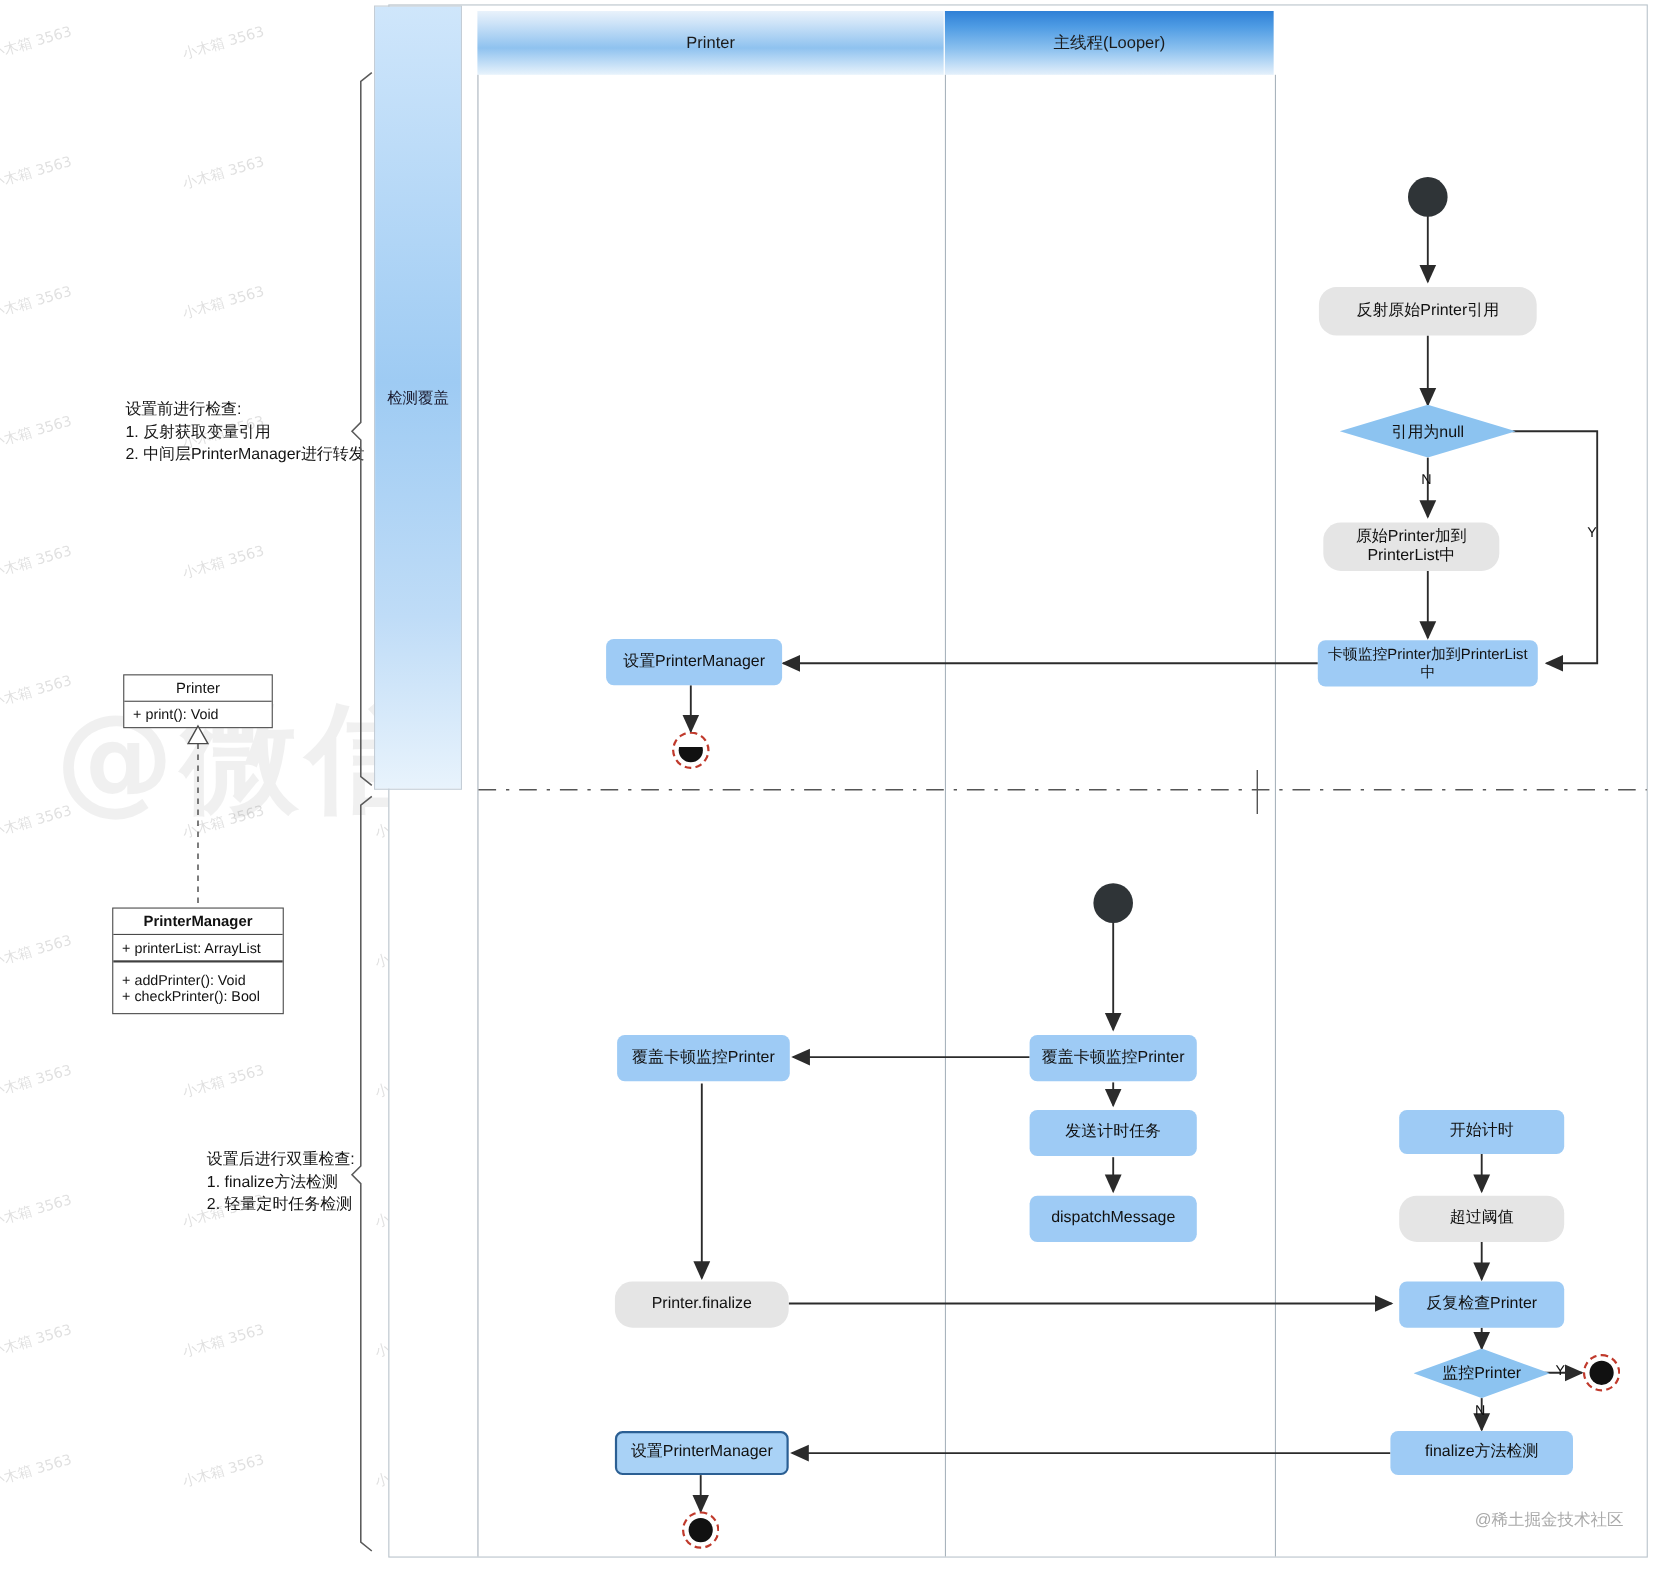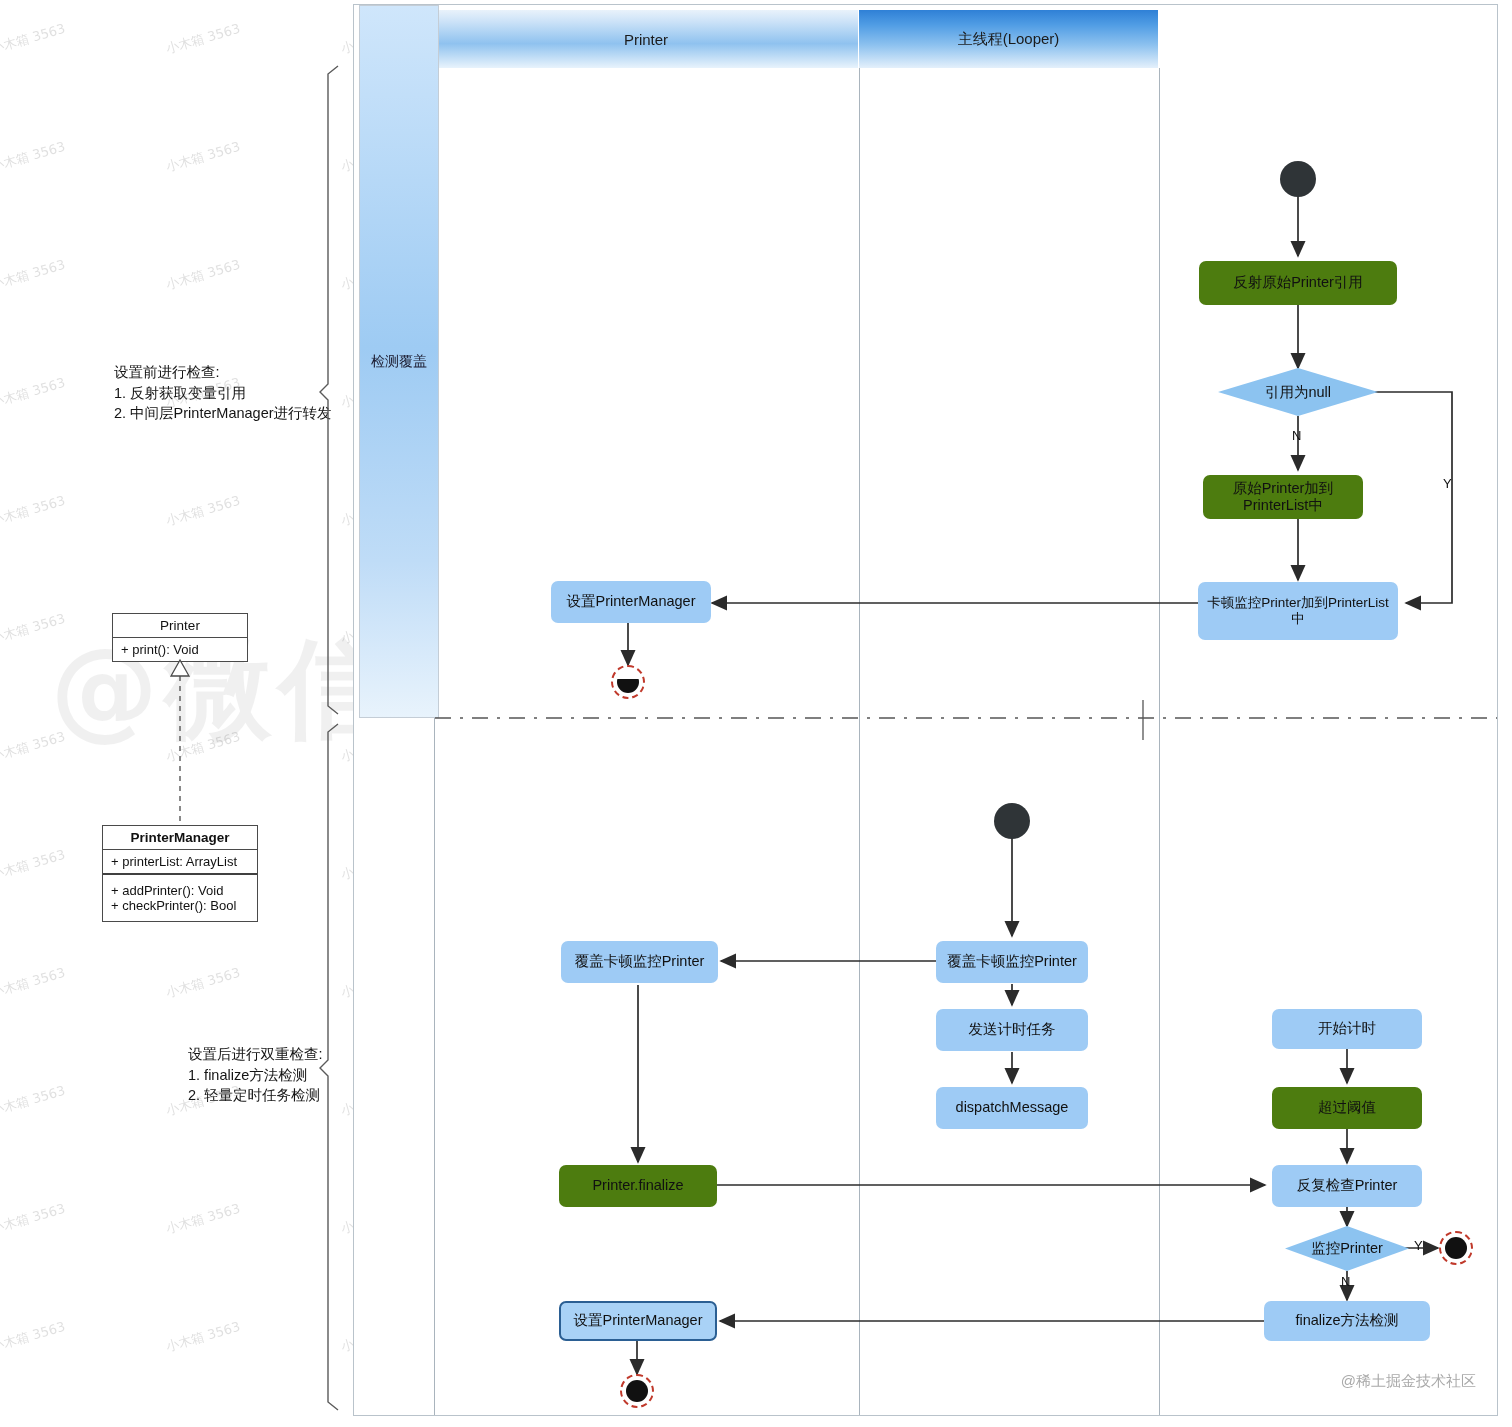--- a/index.html
+++ b/index.html
@@ -39,35 +39,35 @@
     display:flex;align-items:center;justify-content:center;
     font-size:15px;color:#1b1b1b;border-right:1px solid #ffffff;
   }
   .lane-body{
     position:absolute;top:63px;bottom:0;box-sizing:border-box;
     border-left:1px solid #a9b4bd;
   }
 
   
   .phase-col{
-    position:absolute;left:359px;width:80px;
+    position:absolute;left:340px;width:80px;
     box-sizing:border-box;border:1px solid #c4cdd6;
     display:flex;align-items:center;justify-content:center;
     font-size:14px;color:#1a1a2e;line-height:1.35;
   }
 
   
   .node{
     position:absolute;box-sizing:border-box;
     border-radius:7px;display:flex;align-items:center;justify-content:center;
     font-size:14.5px;color:#111;text-align:center;line-height:1.2;
     padding:0 8px;
   }
   .n-blue{background:#9ecbf5;}
-  .n-green{background:#4d7c0f;}
+  .n-green{background:#e5e5e5;border-radius:16px;}
   .n-blue.sel{background:#a9d2f6;border:2px solid #2b5f93;}
 
   .diamond{
     position:absolute;display:flex;align-items:center;justify-content:center;
     font-size:14.5px;color:#111;
   }
   .diamond .dshape{
     position:absolute;left:0;top:0;width:100%;height:100%;
     background:#8cc3f0;
     clip-path:polygon(50% 0,100% 50%,50% 100%,0 50%);
@@ -325,21 +325,21 @@
 
   <div class="node n-green" style="left:1199px;top:261px;width:198px;height:44px;">反射原始Printer引用</div>
 
   <div class="diamond" style="left:1218px;top:368px;width:160px;height:48px;">
     <span class="dshape"></span>
     <span class="dlabel">引用为null</span>
   </div>
 
   <div class="node n-green" style="left:1203px;top:475px;width:160px;height:44px;">原始Printer加到PrinterList中</div>
 
-  <div class="node n-blue" style="left:1198px;top:582px;width:200px;height:58px;font-size:13.5px;">卡顿监控Printer加到PrinterList中</div>
+  <div class="node n-blue" style="left:1198px;top:582px;width:200px;height:42px;font-size:13.5px;">卡顿监控Printer加到PrinterList中</div>
 
   <div class="node n-blue" style="left:551px;top:581px;width:160px;height:42px;">设置PrinterManager</div>
 
   <div class="dot-end half" style="left:611px;top:665px;">
     <i></i>
   </div>
 
   <div class="dot-start" style="left:994px;top:803px;"></div>
 
   <div class="node n-blue" style="left:936px;top:941px;width:152px;height:42px;">覆盖卡顿监控Printer</div>

